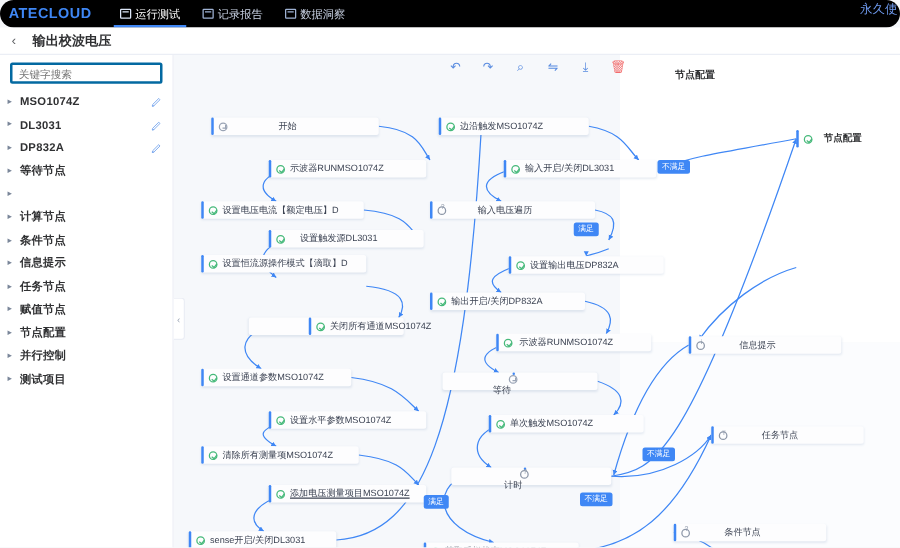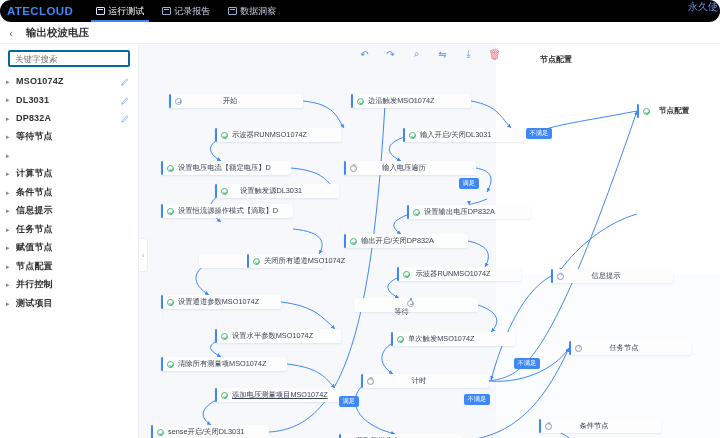--- a/index.html
+++ b/index.html
@@ -436,21 +436,21 @@
         <div class="node" style="left: 215px; top: 254px; width: 124px; flex-direction: column;">
           <span class="bar"></span>
           <span class="nic clock"></span>
           <span class="ntext" style="flex: 1 1 0%; text-align: center; padding-right: 22px;">等待</span>
         </div>
         <div class="node" style="left: 252px; top: 288px; width: 124px;">
           <span class="bar"></span>
           <span class="nic"></span>
           <span class="ntext">单次触发MSO1074Z</span>
         </div>
-        <div class="node" style="left: 222px; top: 330px; width: 128px;">
+        <div class="node" style="left: 222px; top: 330px; width: 128px; flex-direction: column;">
           <span class="bar"></span>
           <span class="nic cond"></span>
           <span class="ntext" style="flex: 1 1 0%; text-align: center; padding-right: 22px;">计时</span>
         </div>
         <div class="node" style="left: 200px; top: 390px; width: 124px;">
           <span class="bar"></span>
           <span class="nic"></span>
           <span class="ntext">获取采样状态MSO1074Z</span>
         </div>
         <div class="node plain" style="left: 498px; top: 60px; width: 80px;">

